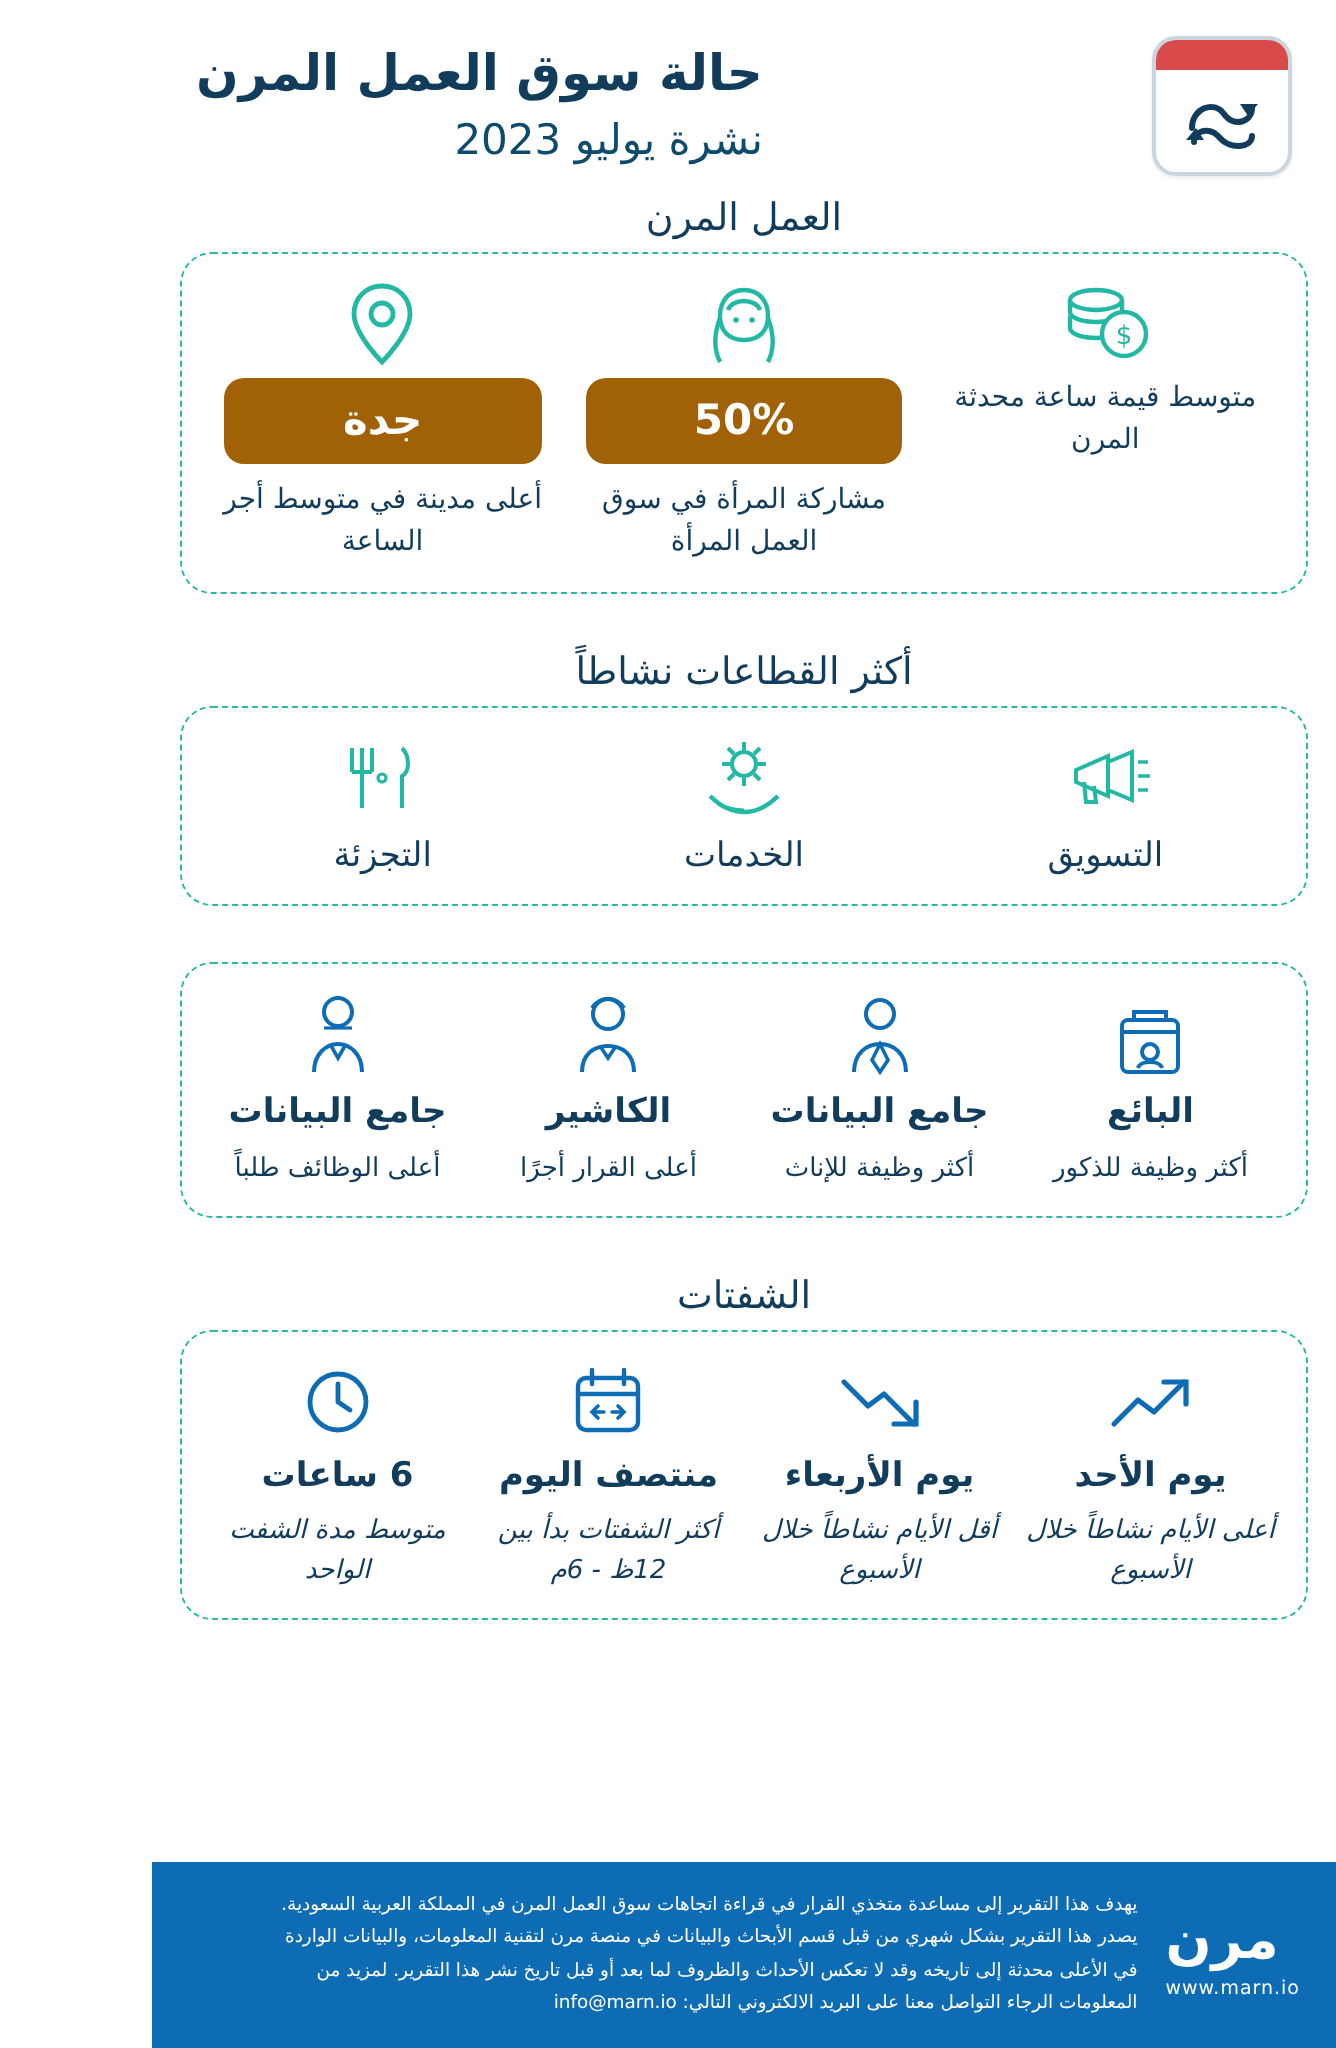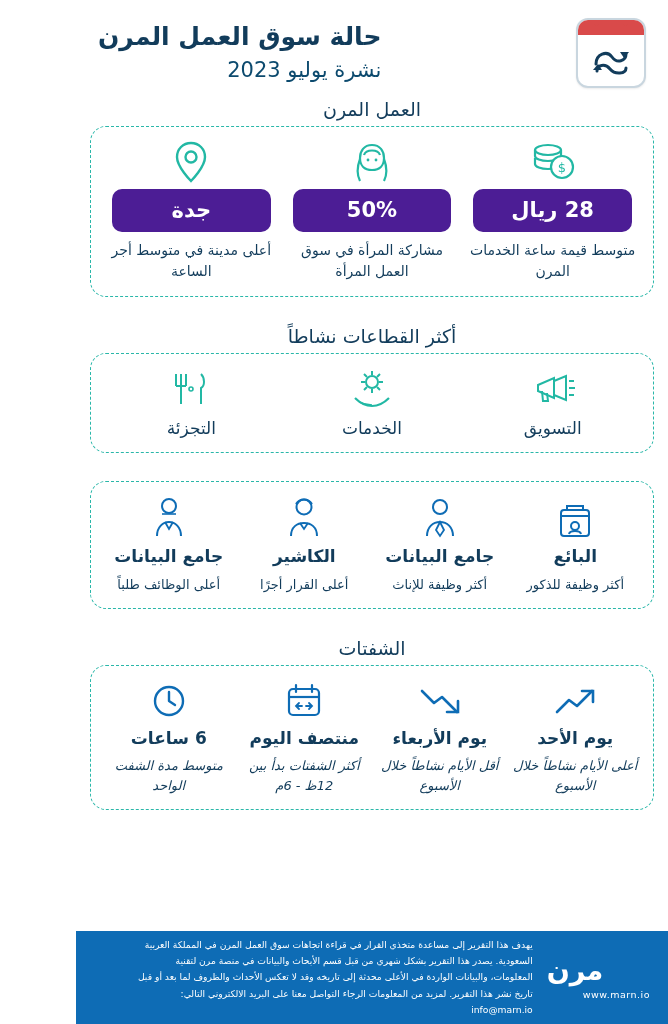--- a/index.html
+++ b/index.html
@@ -51,21 +51,21 @@
   }
   .row { display: flex; justify-content: space-around; align-items: flex-start; }
   .col { flex: 1; text-align: center; padding: 0 5px; }
 
   
   .ic { height: 46px; display: flex; align-items: center; justify-content: center; margin-bottom: 4px; }
   .ic svg { display: block; }
 
   
   .pill {
-    background: #4c1d95; color: #fff; font-weight: bold; font-size: 21px;
+    background: #a16207; color: #fff; font-weight: bold; font-size: 21px;
     border-radius: 10px; padding: 9px 4px; margin: 2px 6px 8px 6px;
     line-height: 1.2;
   }
   .cap {
     font-size: 14px; color: #123C5B; line-height: 1.5;
   }
 
   .act-label { font-size: 17px; color: #123C5B; margin-top: 6px; }
 
   .job-title { font-size: 17px; font-weight: bold; color: #123C5B; margin-top: 6px; }
@@ -78,21 +78,21 @@
   .footer {
     position: absolute; left: 0; right: 0; bottom: 0; height: 93px;
     background: #0E6CB5; color: #fff;
     display: flex; align-items: center; padding: 0 18px; gap: 14px;
   }
   .footer-text {
     flex: 1; font-size: 9.2px; line-height: 1.75; text-align: right; margin-left: 39px;
   }
   .footer-logo { flex: 0 0 auto; text-align: left; }
   .marn-word { font-size: 27px; font-weight: bold; letter-spacing: 1px; }
-  .marn-url { font-size: 9.5px; margin-top: 3px; letter-spacing: .5px; margin-left: 36px; }
+  .marn-url { font-size: 9.5px; margin-top: 3px; letter-spacing: .5px; }
 </style>
 </head>
 <body>
 
 <div class="page">
 
   <div class="header">
     <div class="logo-box">
       <div class="logo-top"></div>
       <div class="logo-body">
@@ -118,22 +118,21 @@
         <div class="col">
           <div class="ic">
             <svg width="50" height="44" viewBox="0 0 50 44">
               <ellipse cx="20" cy="10" rx="13" ry="5" fill="none" stroke="#22B8A4" stroke-width="2.2"></ellipse>
               <path d="M7 10 v6 c0 2.8 5.8 5 13 5 s13-2.2 13-5 v-6" fill="none" stroke="#22B8A4" stroke-width="2.2"></path>
               <path d="M7 18 v6 c0 2.8 5.8 5 13 5 s13-2.2 13-5 v-6" fill="none" stroke="#22B8A4" stroke-width="2.2"></path>
               <circle cx="34" cy="27" r="11" fill="#fff" stroke="#22B8A4" stroke-width="2.2"></circle>
               <text x="34" y="32" font-size="13" fill="#22B8A4" text-anchor="middle" font-family="DejaVu Sans">$</text>
             </svg>
           </div>
-          <div class="pill">28 ريال</div>
-          <div class="cap">متوسط قيمة ساعة الخدمات المرن</div>
+          <div class="cap">متوسط قيمة ساعة محدثة المرن</div>
         </div>
 
         <div class="col">
           <div class="ic">
             <svg width="46" height="46" viewBox="0 0 46 46">
               <path d="M23 6 c-8 0-12 6-12 13 0 7 4 12 12 12 s12-5 12-12 c0-7-4-13-12-13z" fill="none" stroke="#22B8A4" stroke-width="2.2"></path>
               <path d="M15 16 c2-6 14-6 16 0" fill="none" stroke="#22B8A4" stroke-width="2.2"></path>
               <path d="M11 20 c-3 8 -3 16 0 22 M35 20 c3 8 3 16 0 22" fill="none" stroke="#22B8A4" stroke-width="2.2"></path>
               <circle cx="19" cy="21" r="1.4" fill="#22B8A4"></circle>
               <circle cx="27" cy="21" r="1.4" fill="#22B8A4"></circle>

